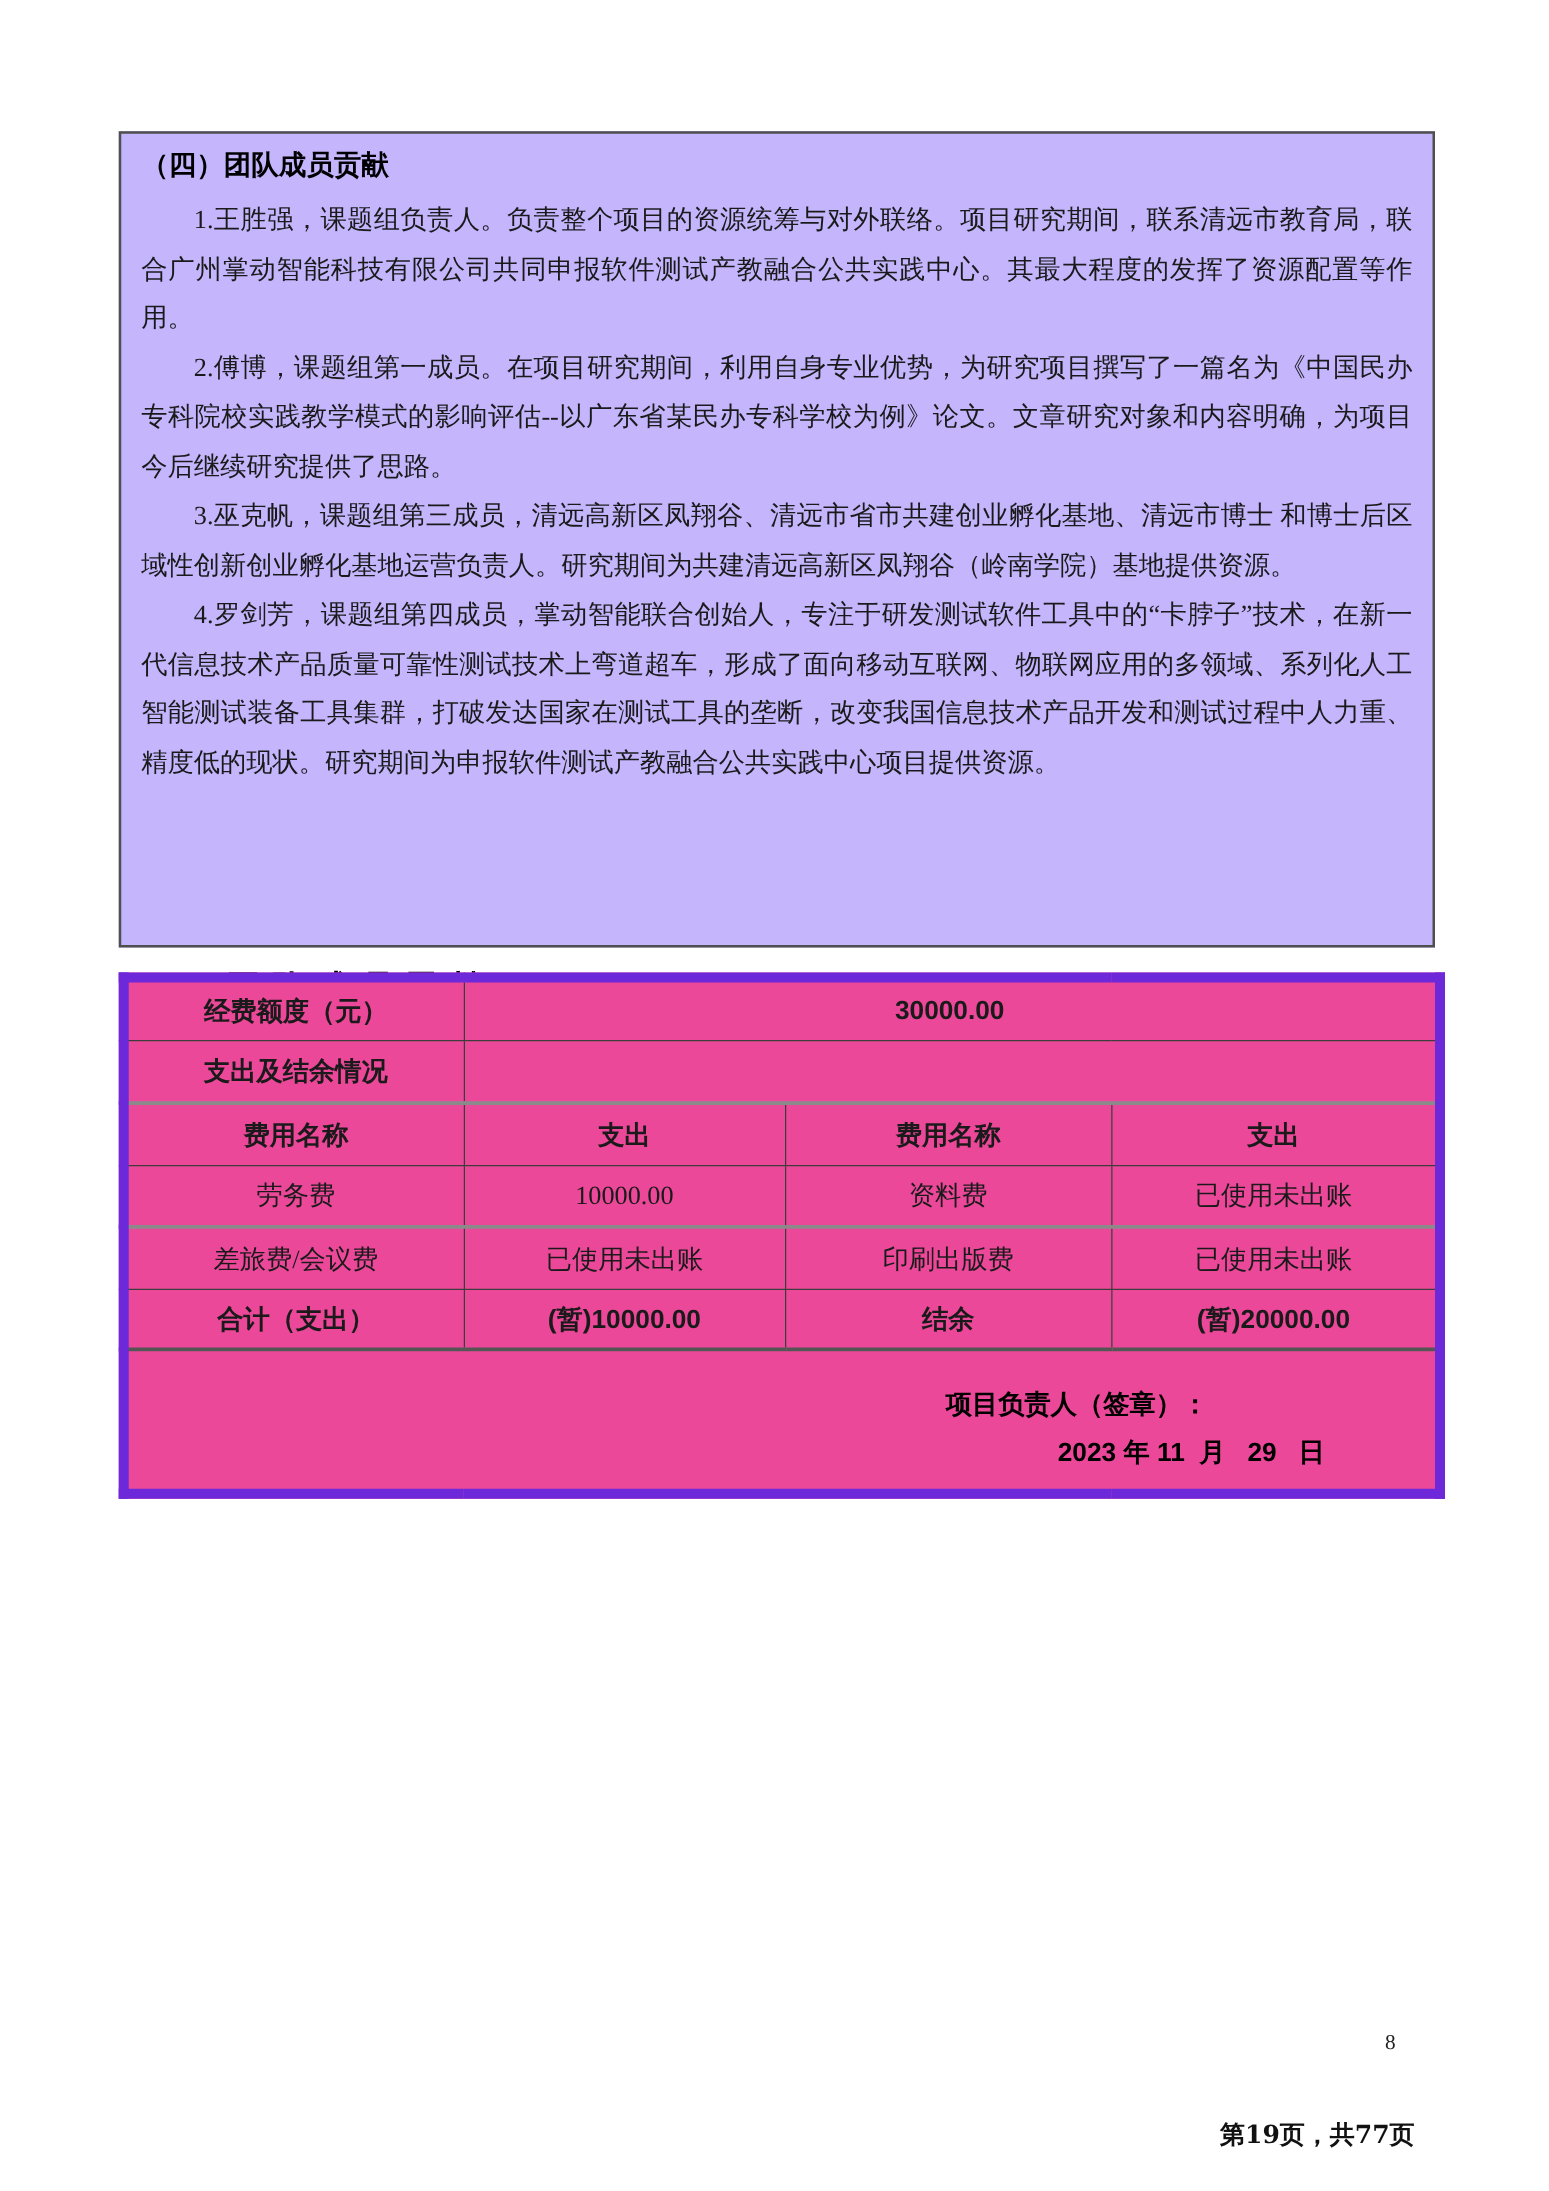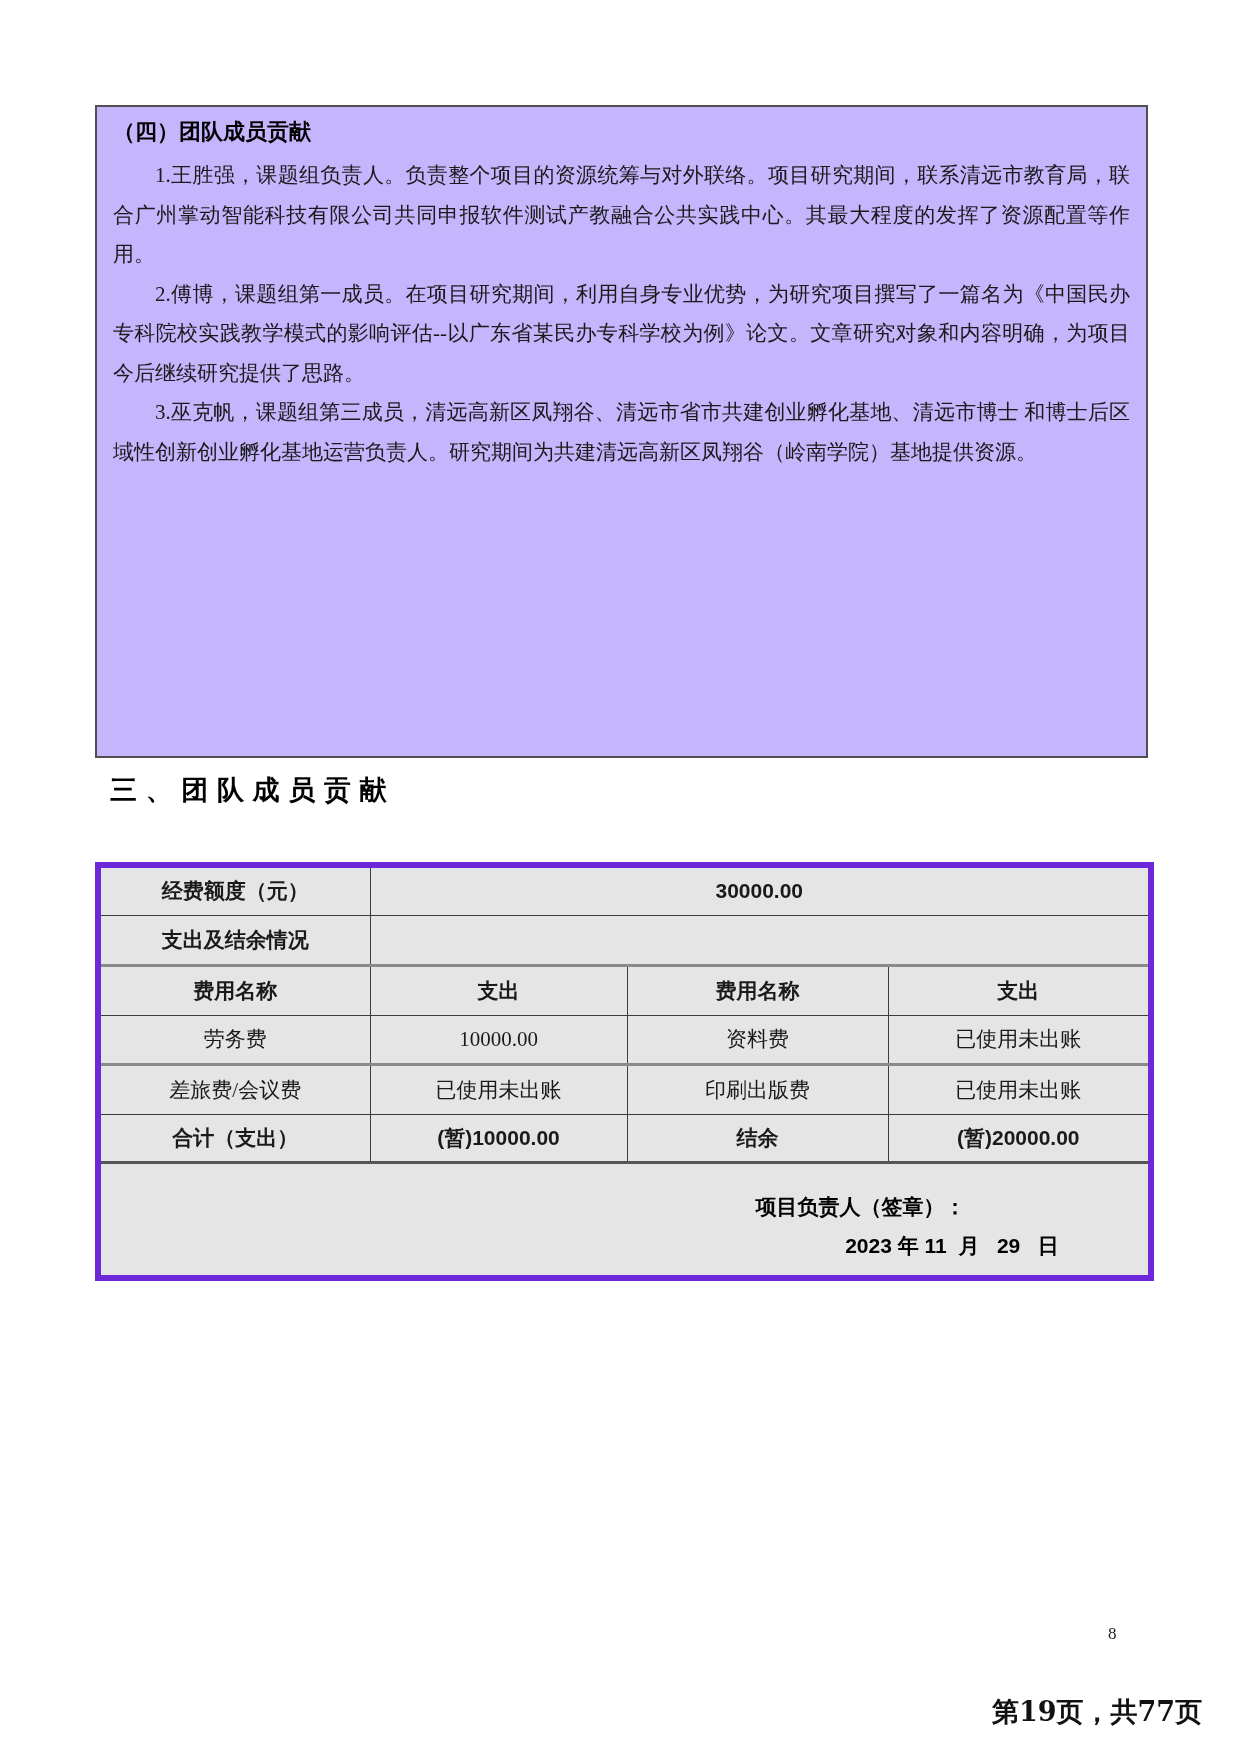--- a/index.html
+++ b/index.html
@@ -22,24 +22,24 @@
     text-indent:2em;color:#1a1a1a;
   }
   
   .funding-heading{
     position:absolute;left:110px;top:772px;margin:0;
     font-family:"Liberation Sans","DejaVu Sans",sans-serif;
     font-size:27px;font-weight:bold;letter-spacing:0.32em;color:#000;
   }
   
   table.funding{
-    position:absolute;left:95px;top:862px;width:1053px;
+    position:absolute;left:95px;top:778px;width:1053px;
     border-collapse:collapse;table-layout:fixed;
-    font-size:21px;background:#e5e5e5;
-    border:6px solid #6d28d9;
+    font-size:21px;background:#ec4899;
+    border:8px solid #6d28d9;
   }
   table.funding td{
     border:1.5px solid #3c3c3c;text-align:center;vertical-align:middle;
     padding:0;overflow:hidden;color:#1a1a1a;
   }
   td.b{
     font-weight:bold;color:#000;
     font-family:"Liberation Sans","DejaVu Sans",sans-serif;
   }
   tr.r1{height:50px;} tr.r2{height:50px;} tr.r3{height:50px;}
@@ -56,34 +56,35 @@
     padding-left:655px;padding-top:11px;font-weight:bold;color:#000;
     font-family:"Liberation Sans","DejaVu Sans",sans-serif;font-size:21px;
     white-space:pre;
   }
   
   .pgnum-small{
     position:absolute;left:1108px;top:1624px;font-size:17px;color:#222;
     font-family:"Liberation Serif","DejaVu Serif",serif;
   }
   .page-footer{
-    position:absolute;left:976px;top:1694px;font-size:27px;font-weight:bold;
-    color:#111;font-family:"DejaVu Serif","Liberation Serif",serif;margin-left:16px;
+    position:absolute;left:976px;top:1694px;font-size:20px;font-weight:bold;
+    color:#111;font-family:"DejaVu Serif","Liberation Serif",serif;
   }
 </style>
 </head>
 <body>
 
 <div class="page">
 
   <section class="member-box">
     <h2>（四）团队成员贡献</h2>
     <p>1.王胜强，课题组负责人。负责整个项目的资源统筹与对外联络。项目研究期间，联系清远市教育局，联合广州掌动智能科技有限公司共同申报软件测试产教融合公共实践中心。其最大程度的发挥了资源配置等作用。</p>
     <p>2.傅博，课题组第一成员。在项目研究期间，利用自身专业优势，为研究项目撰写了一篇名为《中国民办专科院校实践教学模式的影响评估--以广东省某民办专科学校为例》论文。文章研究对象和内容明确，为项目今后继续研究提供了思路。</p>
     <p>3.巫克帆，课题组第三成员，清远高新区凤翔谷、清远市省市共建创业孵化基地、清远市博士 和博士后区域性创新创业孵化基地运营负责人。研究期间为共建清远高新区凤翔谷（岭南学院）基地提供资源。</p>
+    <p>4.罗剑芳，课题组第四成员，掌动智能联合创始人，专注于研发测试软件工具中的“卡脖子”技术，在新一代信息技术产品质量可靠性测试技术上弯道超车，形成了面向移动互联网、物联网应用的多领域、系列化人工智能测试装备工具集群，打破发达国家在测试工具的垄断，改变我国信息技术产品开发和测试过程中人力重、精度低的现状。研究期间为申报软件测试产教融合公共实践中心项目提供资源。</p>
   </section>
 
   <h1 class="funding-heading">三、团队成员贡献</h1>
 
   <table class="funding">
     <colgroup>
       <col style="width:272px">
         <col style="width:257px">
         <col style="width:261px">
         <col style="width:263px">

